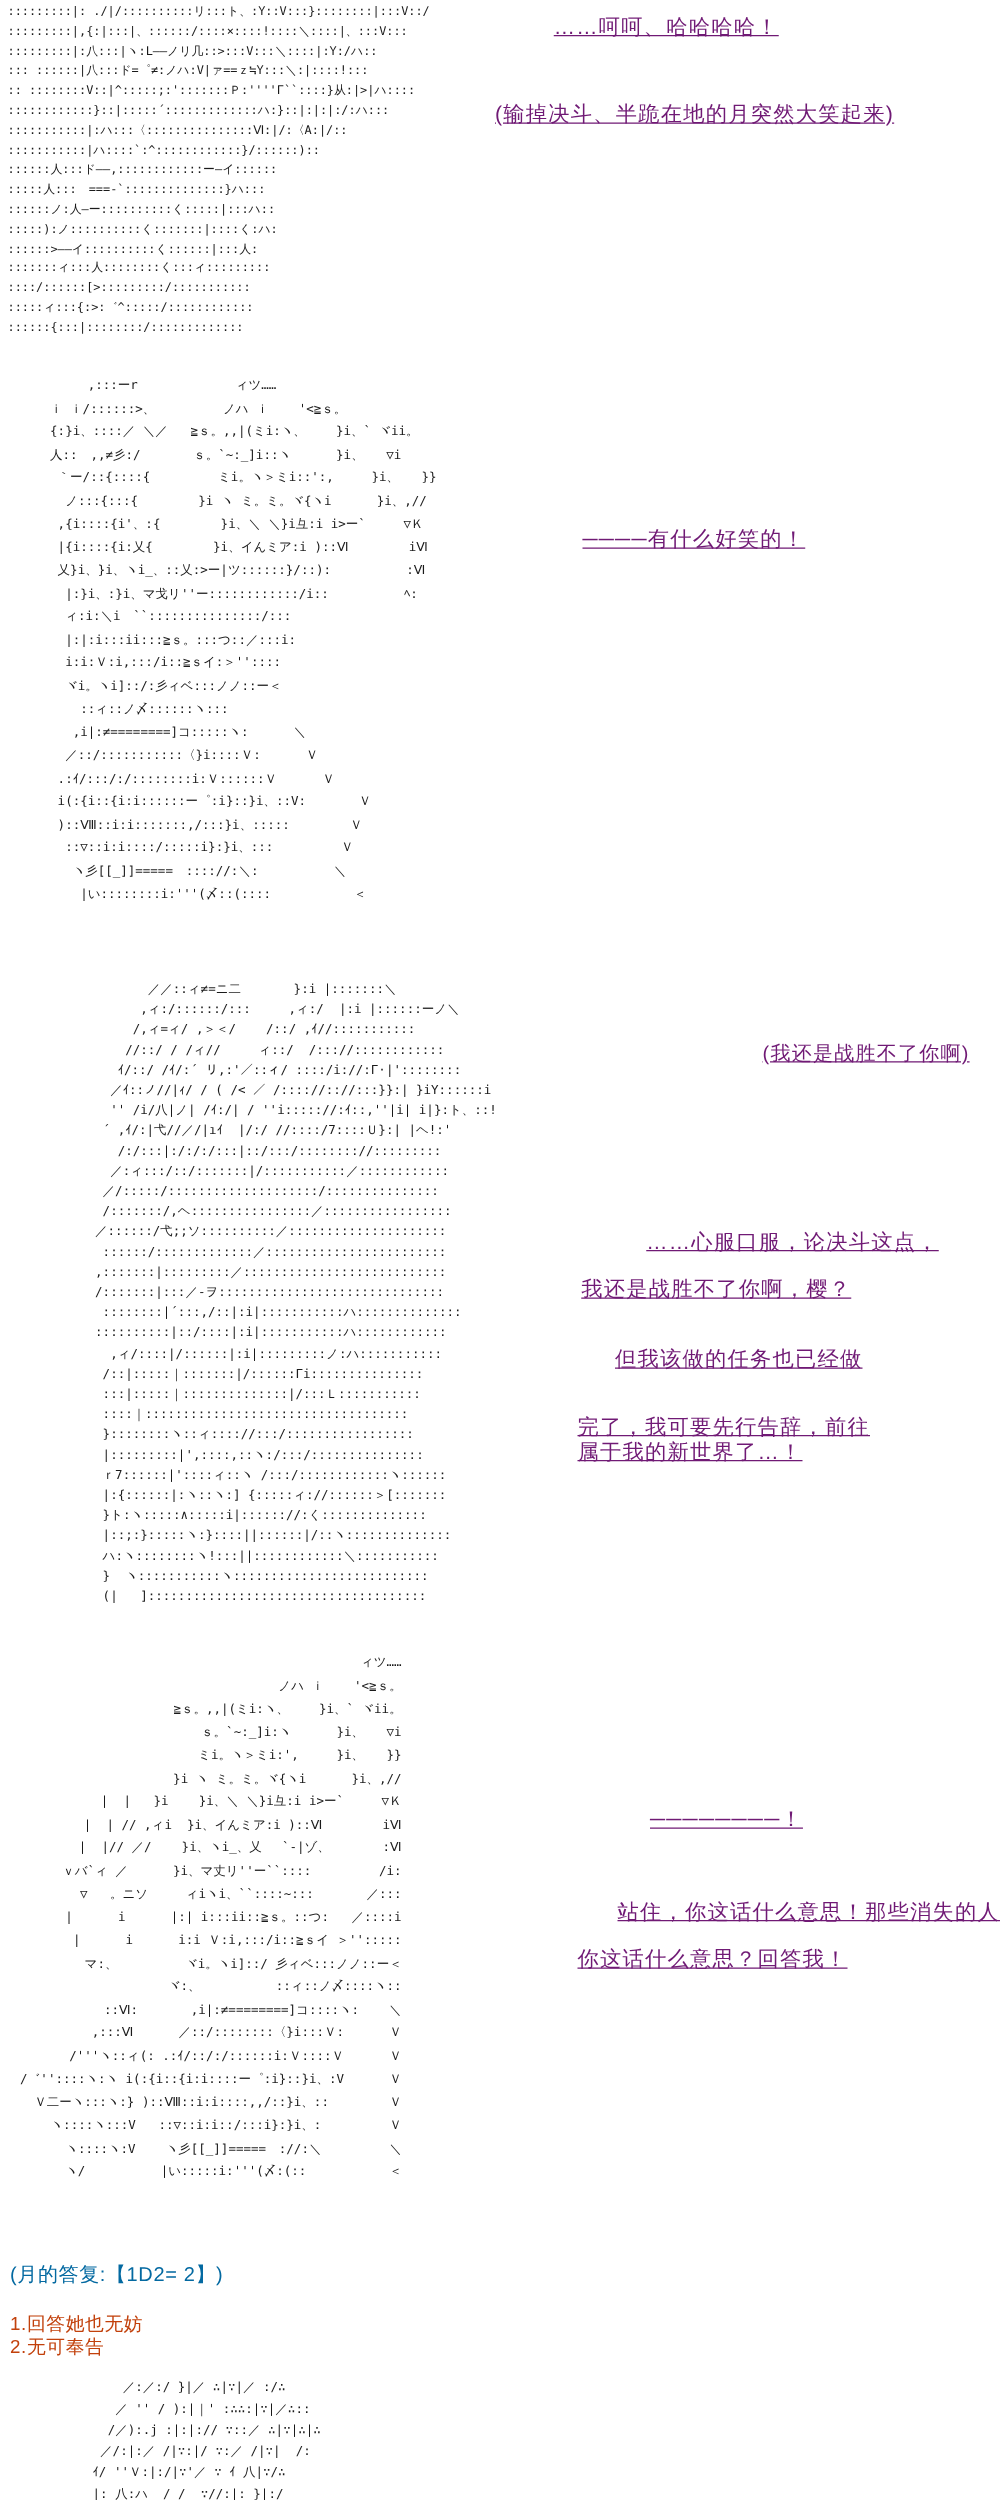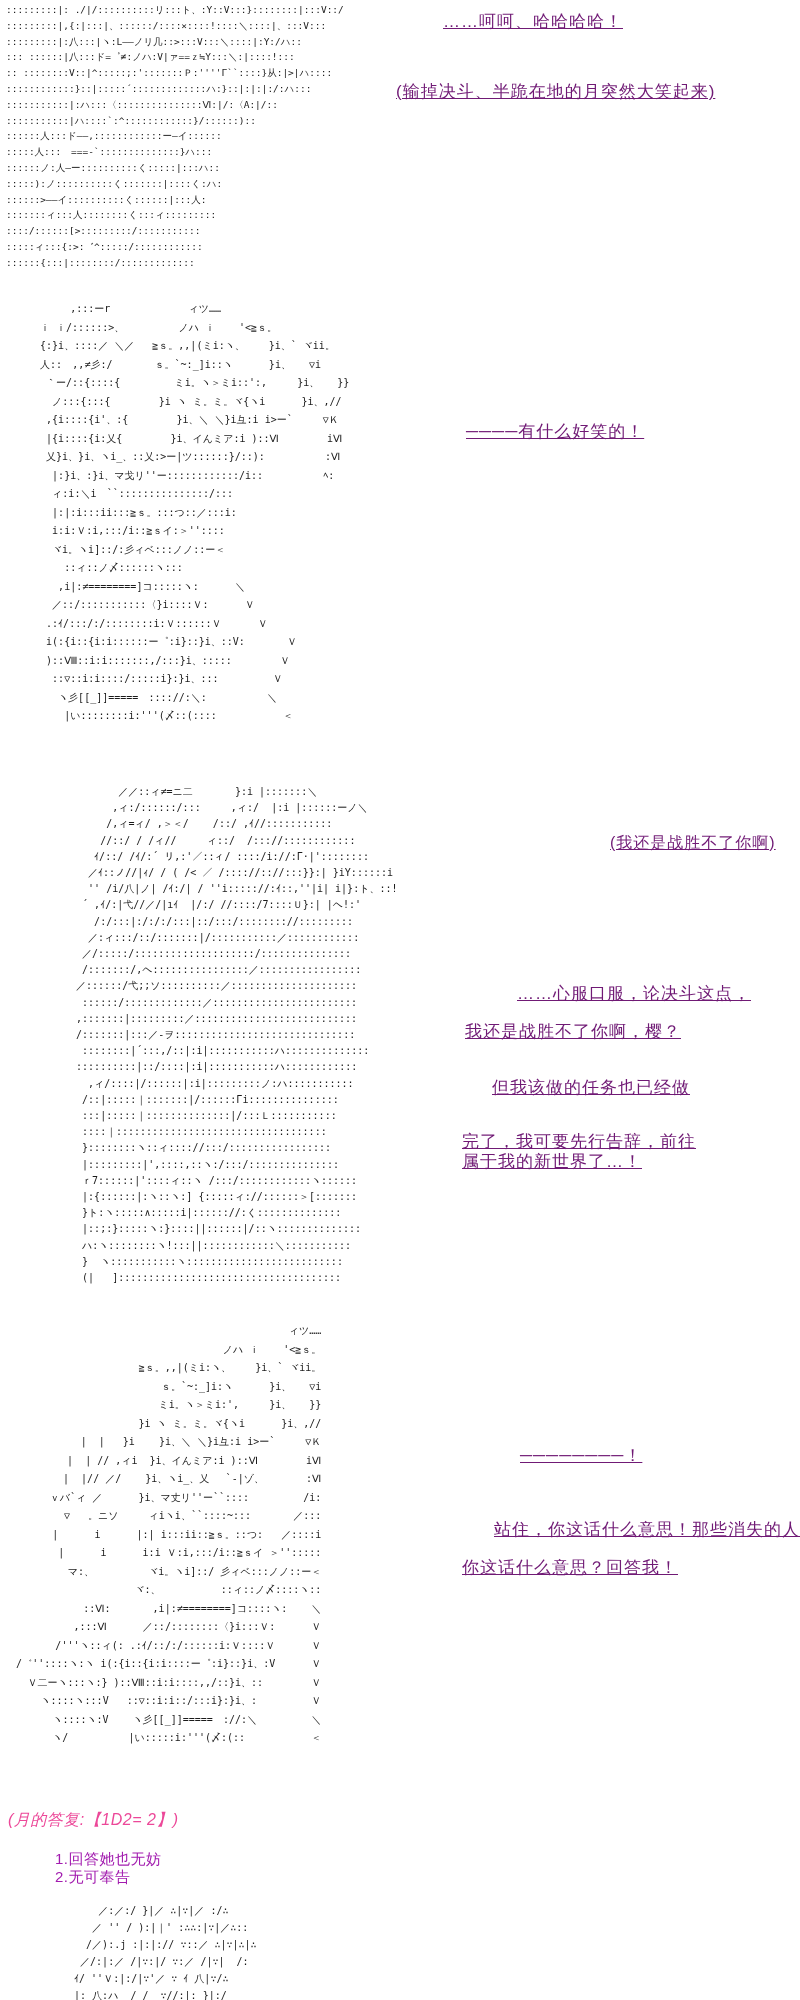--- a/index.html
+++ b/index.html
@@ -6,22 +6,22 @@
   #page{position:relative;width:800px;height:2000px;background:#ffffff;overflow:hidden;
         font-family:"Liberation Sans",sans-serif;color:#000;}
   pre.aa{position:absolute;margin:0;font-family:"DejaVu Sans Mono",monospace;
          color:#1a1a1a;white-space:pre;}
   .aa-1{left:6px;top:2px;font-size:9.5px;line-height:15.8px;}
   .aa-2{left:22px;top:300px;font-size:10px;line-height:18.5px;}
   .aa-3{left:58px;top:784px;font-size:10px;line-height:16.2px;}
   .aa-4{left:4px;top:1322px;font-size:10px;line-height:18.5px;text-align:right;}
   .aa-5{left:56px;top:1902px;font-size:10px;line-height:17px;}
   .dlg{position:absolute;font-size:17px;letter-spacing:1px;white-space:nowrap;color:#701a75;text-decoration:underline;}
-  .narr{position:absolute;font-size:16px;letter-spacing:0.5px;white-space:nowrap;color:#ec4899;font-style:italic;}
-  .small{position:absolute;font-size:15px;letter-spacing:0.5px;white-space:nowrap;color:#a21caf;margin-left:47px;}
+  .narr{position:absolute;font-size:16px;letter-spacing:0.5px;white-space:nowrap;color:#0369a1;}
+  .small{position:absolute;font-size:15px;letter-spacing:0.5px;white-space:nowrap;color:#c2410c;}
 </style>
 </head>
 <body>
 
 <div id="page">
 
   <pre class="aa aa-1">:::::::::|: ./|/::::::::::リ:::ト、:Y::V:::}::::::::|:::V::/
 :::::::::|,{:|:::|、::::::/::::×::::!::::＼::::|、:::V:::
 :::::::::|:八:::|ヽ:L——ノリ几::&gt;:::V:::＼::::|:Y:/ハ::
 ::: ::::::|八:::ド=゜≠:ノハ:V|ァ==ｚ≒Y:::＼:|::::!:::

